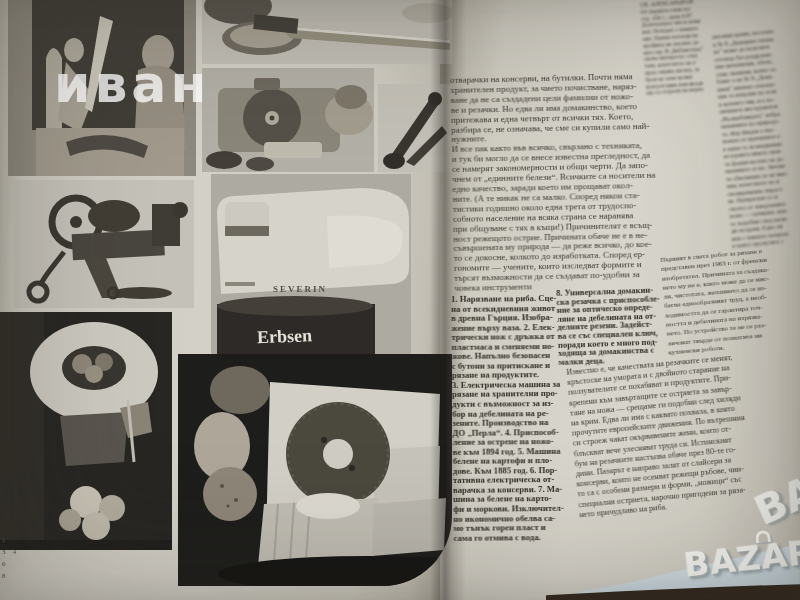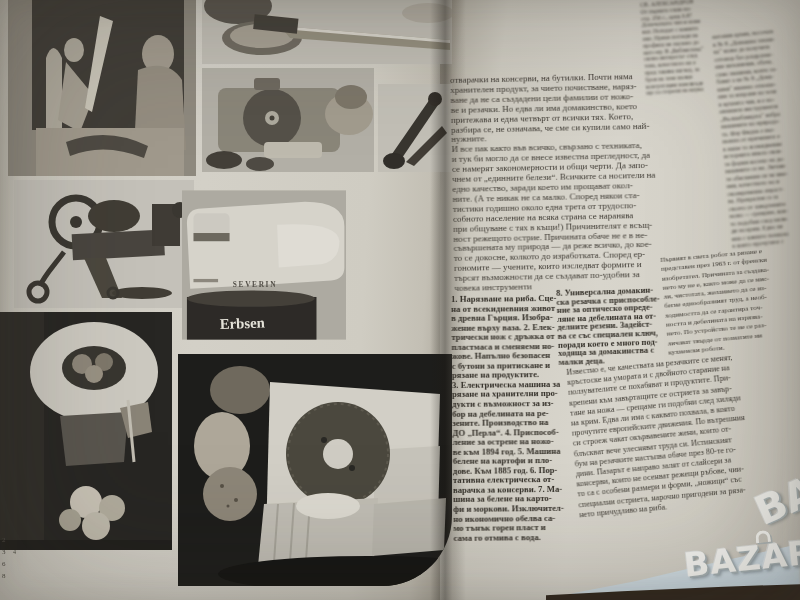--- a/index.html
+++ b/index.html
@@ -114,21 +114,21 @@
       <rect x="138" y="24" width="28" height="42" fill="#3a362f"></rect>
       <circle cx="166" cy="30" r="8" fill="#35322b"></circle>
       <path d="M50 72 C 38 88 30 96 26 106" stroke="#35322b" stroke-width="5" fill="none"></path>
       <circle cx="24" cy="112" r="9" fill="none" stroke="#35322b" stroke-width="5"></circle>
       <polygon points="70,78 92,78 108,118 88,118" fill="#474339"></polygon>
       <ellipse cx="128" cy="113" rx="30" ry="6" fill="#3c382f"></ellipse>
       <circle cx="99" cy="113" r="5" fill="none" stroke="#35322b" stroke-width="3"></circle>
     </svg>
   </div>
 
-  <div class="ph" style="left:182px;top:174px;width:164px;height:182px">
+  <div class="ph" style="left:211px;top:174px;width:200px;height:182px">
     <svg viewBox="0 0 200 182">
       <rect width="200" height="182" fill="#b0ada3"></rect>
       <path d="M6 40 Q6 22 24 22 L150 14 Q198 14 198 44 L198 94 Q198 108 182 110 L120 114 L10 120 Z" fill="#dcd9d0"></path>
       <rect x="14" y="28" width="44" height="30" rx="6" fill="#d2cfc6"></rect>
       <rect x="14" y="52" width="44" height="10" fill="#6b665c"></rect>
       <path d="M116 42 Q190 38 192 62 Q192 86 170 90 L118 94 Z" fill="#e6e3da"></path>
       <rect x="14" y="108" width="30" height="4" fill="#8d887d"></rect>
       <text x="62" y="118" font-size="9" font-weight="bold" fill="#514d45" letter-spacing="2">SEVERIN</text>
       <rect x="6" y="130" width="158" height="52" fill="#272420"></rect>
       <ellipse cx="84" cy="132" rx="78" ry="10" fill="#3f3b34"></ellipse>
@@ -317,20 +317,21 @@
 
   <div class="marks">2
 3
 6
 8</div>
   <div class="mark-extra">4</div>
 
   <div class="abs curl-bg"></div>
   <div class="abs table-edge"></div>
 
+  <div class="abs wm-seller">иван</div>
   <div class="abs wm-logo wm-part">BAZAR</div>
   <div class="abs wm-logo wm-main">
     <span>BAZAR</span>
     <span class="bag-handle"></span>
   </div>
 
   <div class="abs vignette"></div>
 </div>
 
 </body></html>

